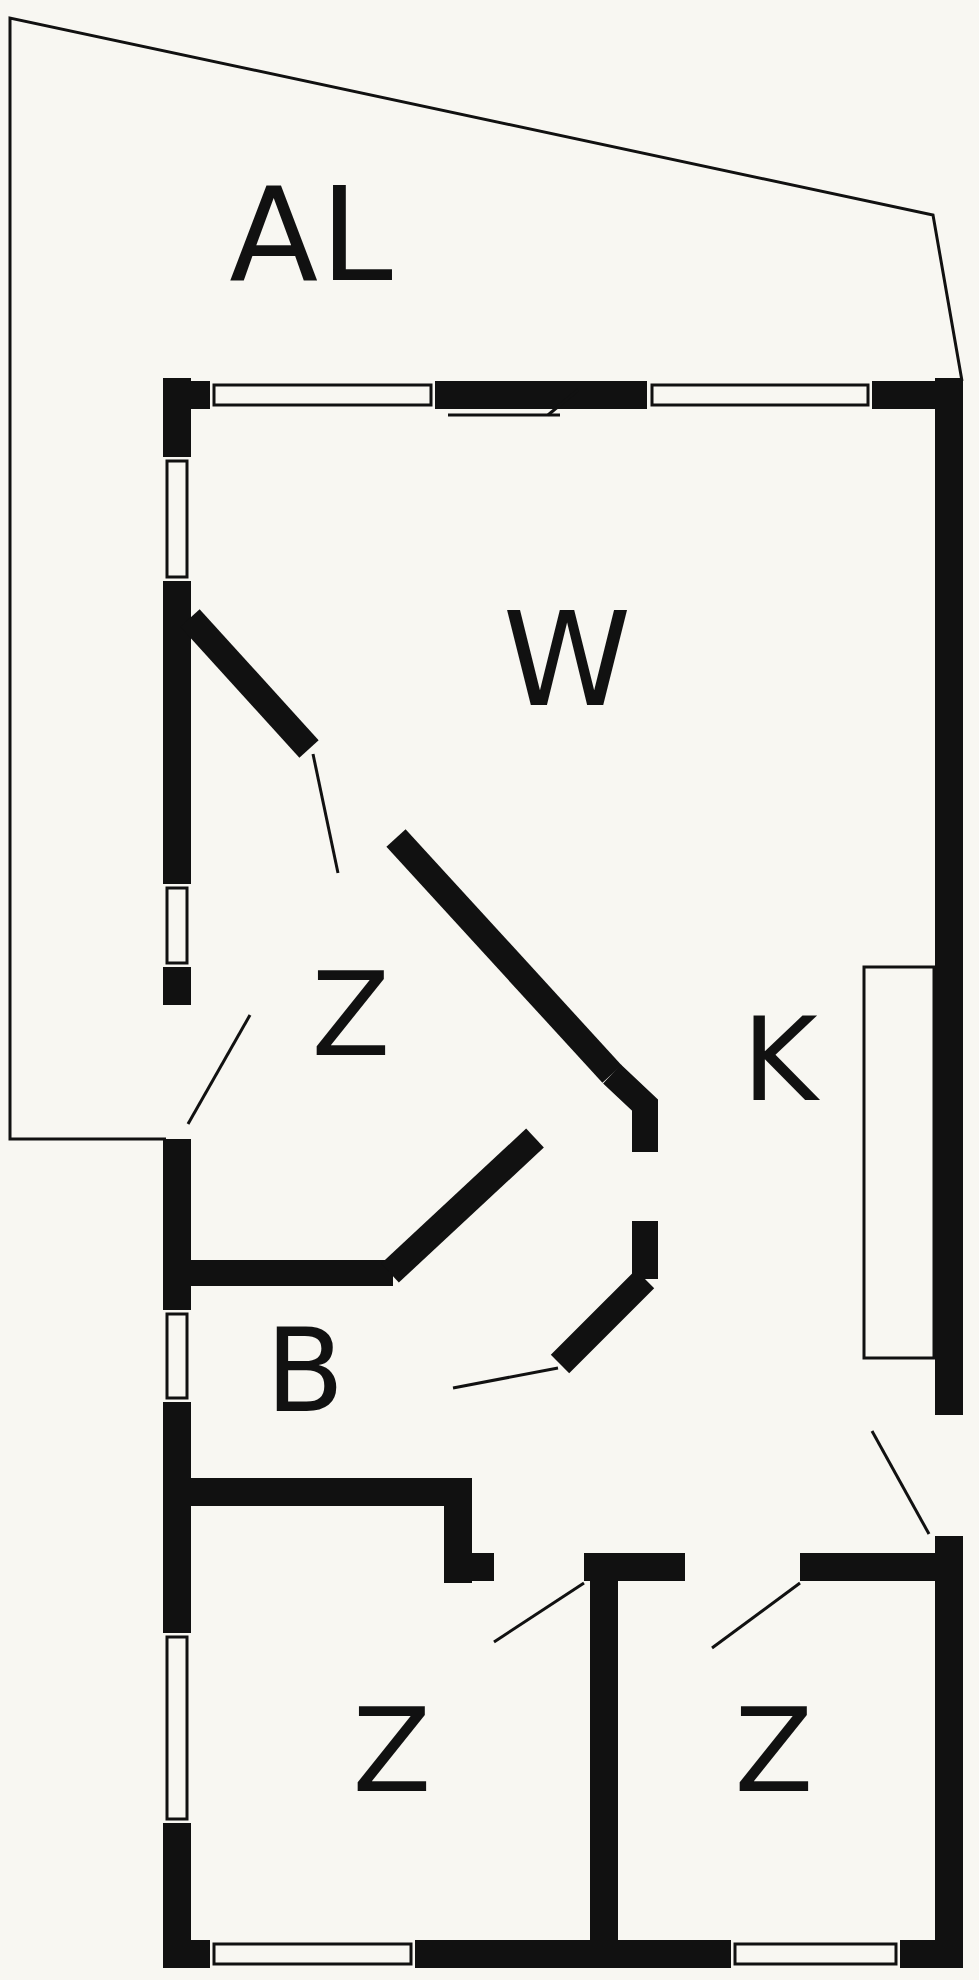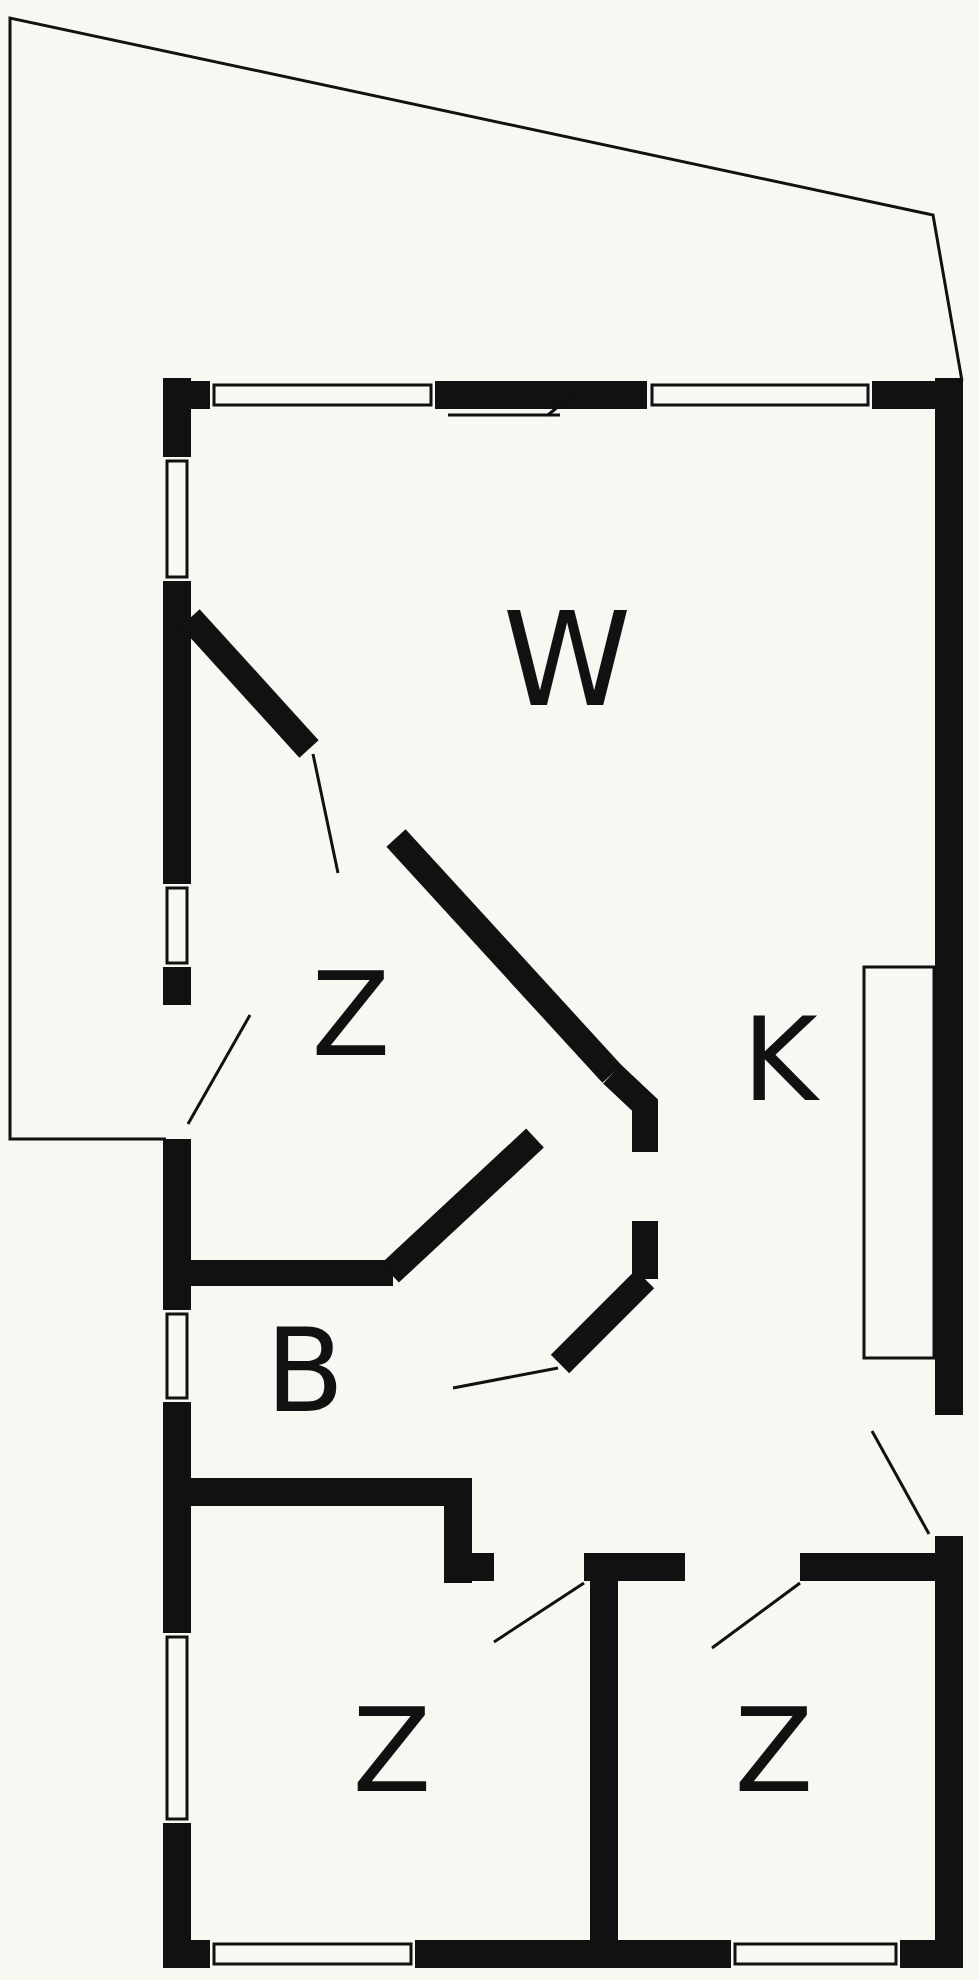--- a/index.html
+++ b/index.html
@@ -129,20 +129,21 @@
       <line class="thin" x1="584" y1="1583" x2="494" y2="1642"></line>
 
       <line class="thin" x1="800" y1="1583" x2="712" y2="1648"></line>
     </g>
 
     <g>
       <rect class="thin" x="864" y="967" width="70" height="391"></rect>
     </g>
   </svg>
 
+  <div class="room-label lbl-xl" style="left:312px; top:235px;">AL</div>
   <div class="room-label lbl-xl" style="left:568px; top:660px;">W</div>
   <div class="room-label lbl-lg" style="left:352px; top:1015px;">Z</div>
   <div class="room-label lbl-lg" style="left:781px; top:1060px;">K</div>
   <div class="room-label lbl-lg" style="left:306px; top:1371px;">B</div>
   <div class="room-label lbl-lg" style="left:393px; top:1751px;">Z</div>
   <div class="room-label lbl-lg" style="left:775px; top:1751px;">Z</div>
 
 </div>
 
 </body></html>

